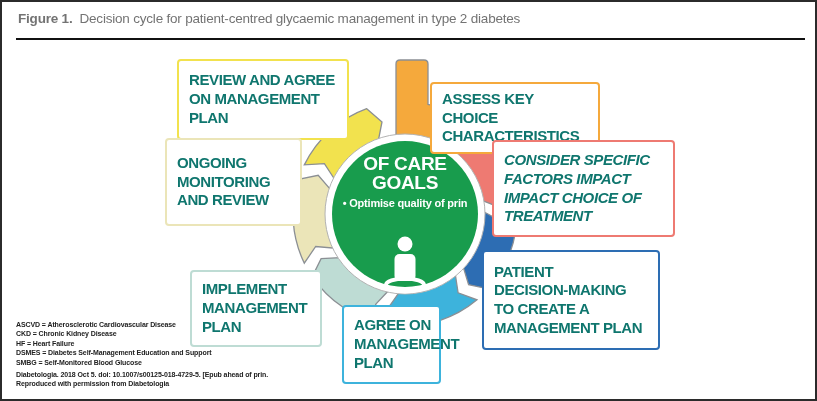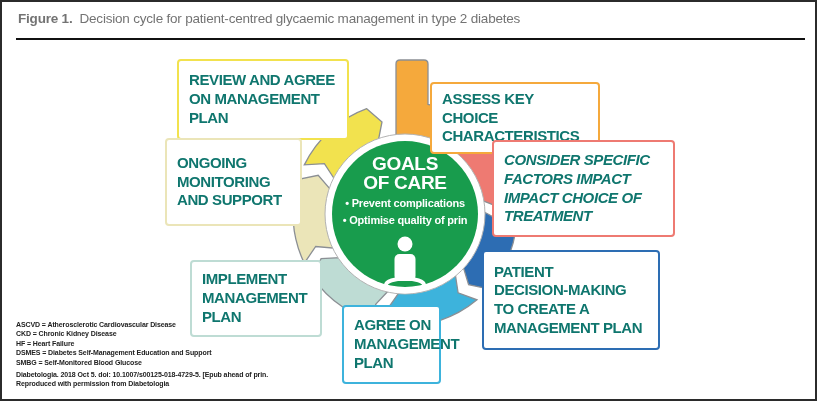--- a/index.html
+++ b/index.html
@@ -69,25 +69,24 @@
     <circle cx="403" cy="212" r="73" fill="#189c4d"></circle>
 
     <g>
       <ellipse cx="403" cy="283" rx="19" ry="6.5" fill="none" stroke="#ffffff" stroke-width="4"></ellipse>
       <circle cx="403" cy="242" r="7.5" fill="#ffffff"></circle>
       <rect x="392.5" y="252" width="21" height="27" rx="5" fill="#ffffff"></rect>
     </g>
   </svg>
 
   <div class="center-text goals" style="left:343px;top:152px;width:120px;">
+    <div>OF CARE</div>
     <div>GOALS</div>
-    <div>OF CARE</div>
   </div>
   <div class="center-text bullet" style="left:323px;top:193px;width:160px;">
-    <div>• Prevent complications</div>
     <div>• Optimise quality of prin</div>
   </div>
 
   <div class="step-box" style="left: 175px; top: 57px; width: 172px; height: 81px; border-color: rgb(242, 226, 78);">
     <div class="ln">REVIEW AND AGREE</div>
     <div class="ln">ON MANAGEMENT</div>
     <div class="ln">PLAN</div>
   </div>
 
   <div class="step-box" style="left: 428px; top: 56px; width: 170px; height: 72px; border-color: rgb(245, 169, 60); margin-top: 24px;">
@@ -109,30 +108,30 @@
     <div class="ln">TO CREATE A</div>
     <div class="ln">MANAGEMENT PLAN</div>
   </div>
 
   <div class="step-box" style="left: 340px; top: 303px; width: 99px; height: 79px; border-color: rgb(61, 179, 220);">
     <div class="ln">AGREE ON</div>
     <div class="ln">MANAGEMENT</div>
     <div class="ln">PLAN</div>
   </div>
 
-  <div class="step-box" style="left: 188px; top: 258px; width: 132px; height: 77px; border-color: rgb(190, 220, 212);">
+  <div class="step-box" style="left: 188px; top: 268px; width: 132px; height: 77px; border-color: rgb(190, 220, 212);">
     <div class="ln">IMPLEMENT</div>
     <div class="ln">MANAGEMENT</div>
     <div class="ln">PLAN</div>
   </div>
 
   <div class="step-box" style="left: 163px; top: 136px; width: 137px; height: 88px; border-color: rgb(235, 229, 184);">
     <div class="ln">ONGOING</div>
     <div class="ln">MONITORING</div>
-    <div class="ln">AND SUPPORT</div>
+    <div class="ln">AND REVIEW</div>
   </div>
 
   <div class="footnotes" style="top:318px;">
     <div>ASCVD = Atherosclerotic Cardiovascular Disease</div>
     <div>CKD = Chronic Kidney Disease</div>
     <div>HF = Heart Failure</div>
     <div>DSMES = Diabetes Self-Management Education and Support</div>
     <div>SMBG = Self-Monitored Blood Glucose</div>
   </div>
   <div class="footnotes citation" style="top:368px;">

